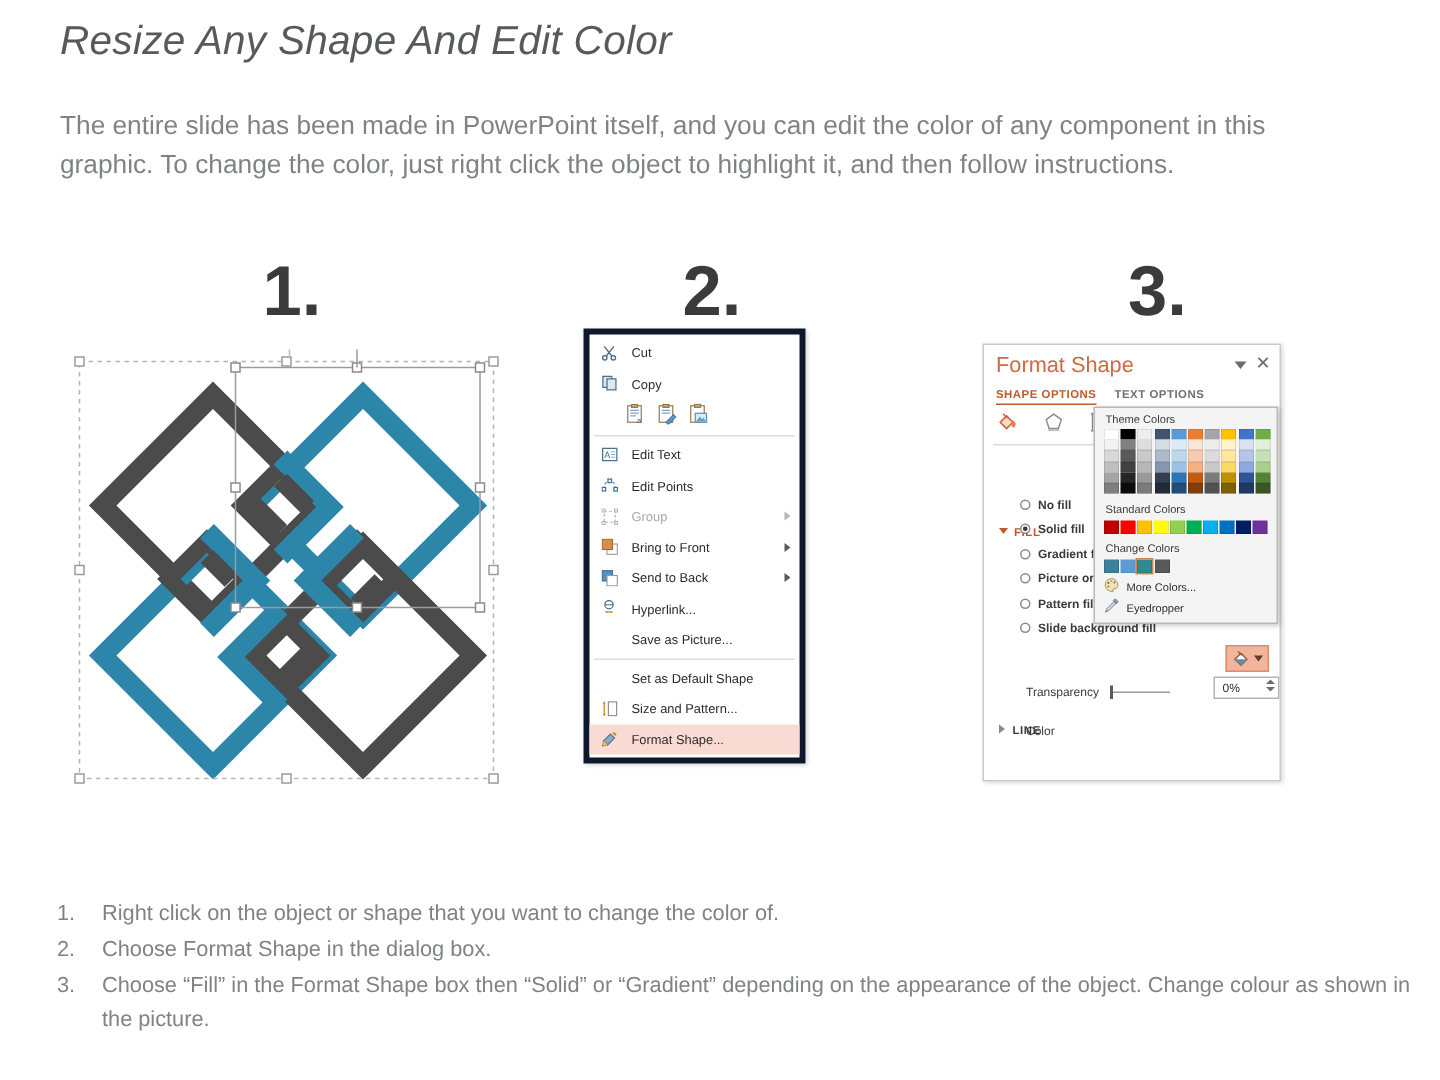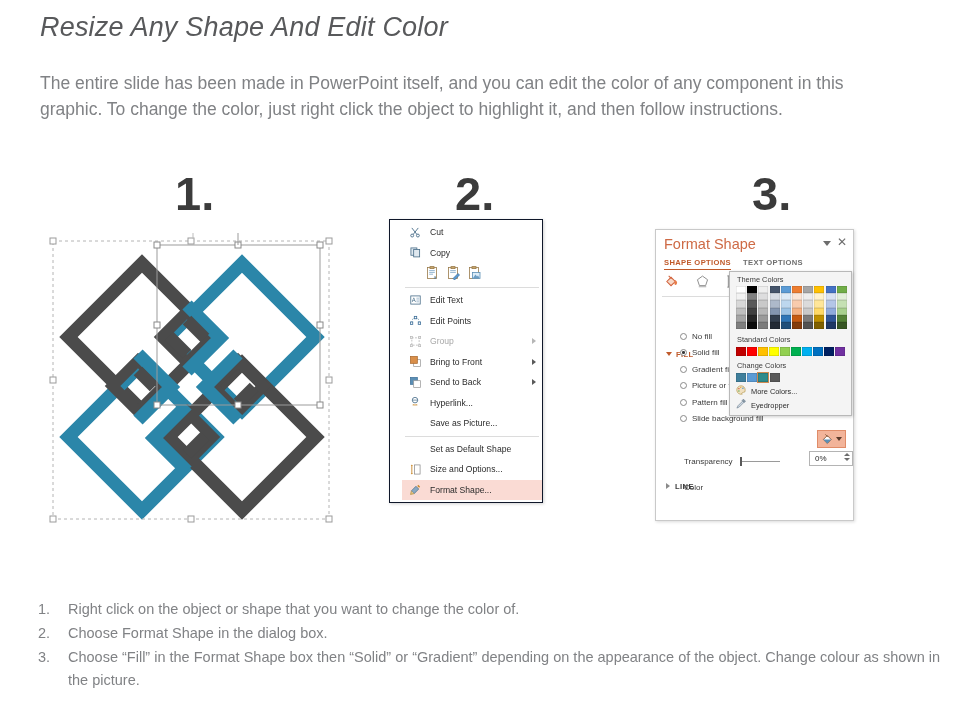--- a/index.html
+++ b/index.html
@@ -30,23 +30,23 @@
   #num2{left:455px;top:170px;}
   #num3{left:752px;top:170px;}
 
   
   .shapebox{position:absolute;left:45px;top:233px;width:292px;height:295px;}
   .shapebox svg{position:absolute;left:0;top:0;}
 
   
   .ctxmenu{
     position:absolute;left:389px;top:219px;width:140px;
-    background:#ffffff;border:1px solid #0f172a;
+    background:#ffffff;border:4px solid #0f172a;
     box-shadow:1px 1px 3px rgba(0,0,0,.18);
-    padding:2px 0 2px 12px;
+    padding:2px 0 2px 0;
     font-size:8.6px;color:#2b2b2b;
   }
   .mi{
     position:relative;display:flex;align-items:center;height:20.5px;
     padding-left:4px;box-sizing:border-box;
   }
   .mi .ico{
     width:18px;height:15px;flex:0 0 18px;
     display:flex;align-items:center;justify-content:center;
   }
@@ -80,21 +80,21 @@
   .fs-tabs{position:absolute;left:8px;top:28px;display:flex;gap:12px;font-size:7.6px;letter-spacing:.35px;}
   .fs-tabs .t1{color:#c05a2b;font-weight:bold;border-bottom:1.5px solid #c05a2b;padding-bottom:2px;}
   .fs-tabs .t2{color:#6f6f6f;font-weight:bold;padding-bottom:2px;}
   .fs-icons{position:absolute;left:8px;top:44px;display:flex;gap:16px;align-items:center;}
   .fs-rule{position:absolute;left:6px;top:66px;width:185px;height:1px;background:#dcdcdc;}
   .fs-fill{position:absolute;left:10px;top:84px;font-size:7.6px;font-weight:bold;color:#c05a2b;letter-spacing:.4px;margin-top:36px;}
   .fs-fill .tri{display:inline-block;width:0;height:0;
     border-left:3px solid transparent;border-right:3px solid transparent;
     border-top:4px solid #c05a2b;margin-right:4px;vertical-align:1px;}
   .radios{position:absolute;left:24px;top:98px;font-size:8px;color:#3a3a3a;}
-  .radios .r{display:flex;align-items:center;height:16.5px;}
+  .radios .r{display:flex;align-items:center;height:16.5px;font-weight:bold;}
   .radios .dot{
     width:7px;height:7px;border:1px solid #8a8a8a;border-radius:50%;
     margin-right:5px;flex:0 0 7px;box-sizing:border-box;background:#fff;position:relative;
   }
   .radios .dot.on::after{content:"";position:absolute;left:1.2px;top:1.2px;
     width:2.6px;height:2.6px;border-radius:50%;background:#3a3a3a;}
   .colorrow{position:absolute;left:28px;top:205px;width:160px;display:flex;align-items:center;}
   .colorrow .lab{font-size:8px;color:#3a3a3a;margin-top:48px;}
   .colorbtn{
     position:absolute;right:-2px;top:-5px;width:27px;height:16px;
@@ -377,21 +377,21 @@
 
     <div class="mi">
       <span class="ico">
         <svg width="11" height="11" viewBox="0 0 12 12">
         <rect x="5" y="1" width="6" height="10" fill="#ffffff" stroke="#8a8a8a" stroke-width=".8"></rect>
         <line x1="2" y1="1.5" x2="2" y2="10.5" stroke="#c98a2e" stroke-width="1"></line>
         <path d="M2 .6 L.9 2.2 L3.1 2.2 Z" fill="#c98a2e"></path>
         <path d="M2 11.4 L.9 9.8 L3.1 9.8 Z" fill="#c98a2e"></path>
           </svg>
       </span>
-      <span class="lbl">Size and Options...</span>
+      <span class="lbl">Size and Pattern...</span>
     </div>
 
     <div class="mi sel">
       <span class="ico">
         <svg width="11" height="11" viewBox="0 0 12 12">
         <path d="M1.5 7.5 L6.5 2.5 L9.5 5.5 L4.5 10.5 Z" fill="#8aa9c2" stroke="#4a6f8a" stroke-width=".8"></path>
         <path d="M8.5 1.5 L10.5 3.5" stroke="#c98a2e" stroke-width="1.6"></path>
         <path d="M1.5 7.5 L.6 11.4 L4.5 10.5" fill="#e8c68a" stroke="#a8862c" stroke-width=".7"></path>
           </svg>
       </span>

